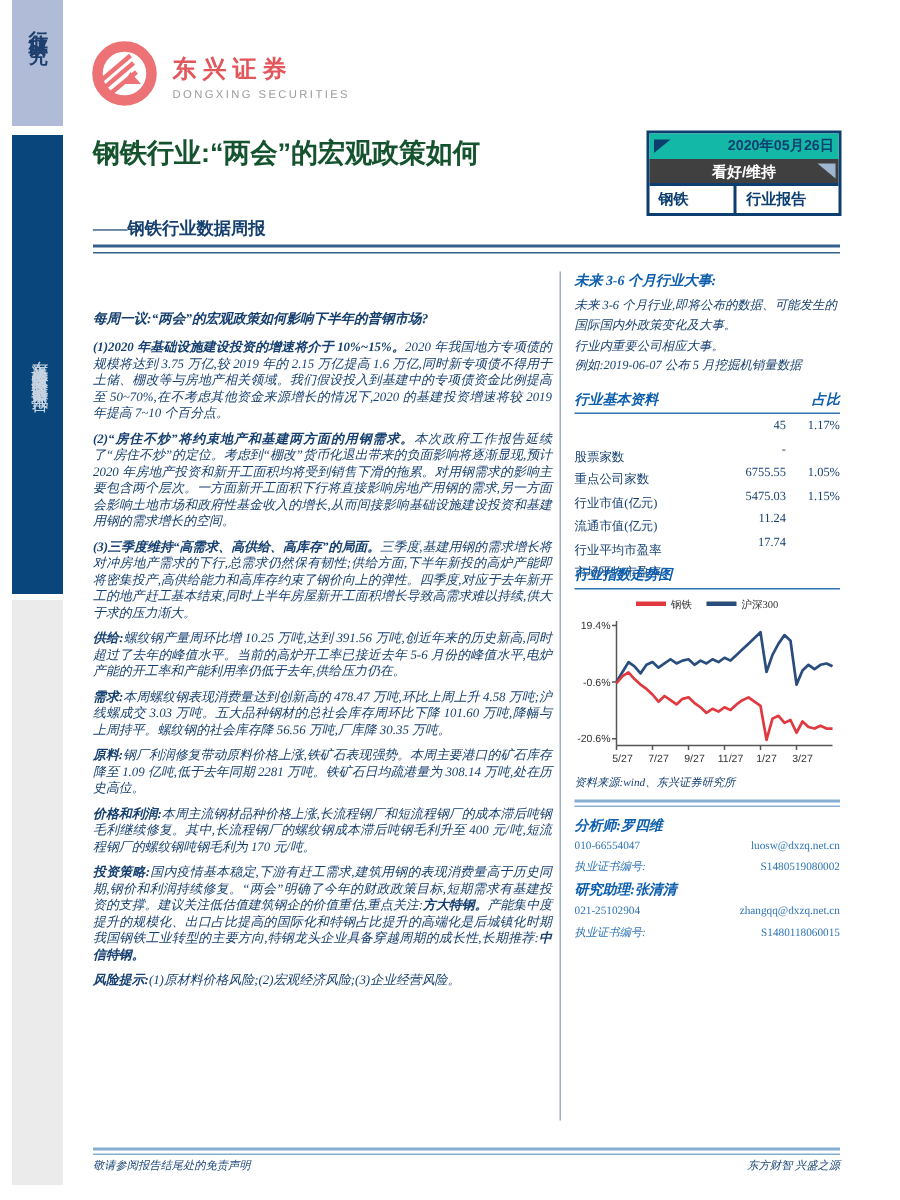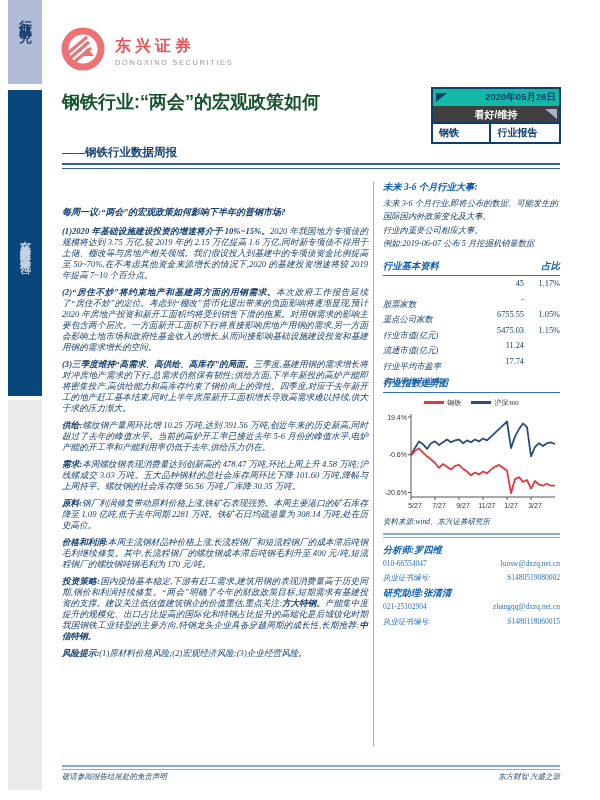--- a/index.html
+++ b/index.html
@@ -55,21 +55,21 @@
   .col-divider{position:absolute;left:373px;top:181px;width:1px;height:566px;background:#9db0c4;}
 
   
   .main-right{position:absolute;left:383px;top:181px;width:177px;color:#16406f;font-size:8.3px;}
   .rc-title{color:#0d5fae;font-weight:bold;font-size:9.3px;font-style:italic;margin-bottom:3px;}
   .rc-line{font-style:italic;line-height:1.62;}
   .basics{margin-top:9px;}
   .b-head{display:flex;justify-content:space-between;color:#0d5fae;font-weight:bold;font-size:9.3px;
     font-style:italic;border-bottom:1.5px solid #2e75b6;padding-bottom:2px;}
   .b-row{display:flex;align-items:center;height:15.5px;}
-  .b-label{flex:1;font-style:italic;margin-top:41px;}
+  .b-label{flex:1;margin-top:41px;}
   .b-val{width:52px;text-align:right;}
   .b-pct{width:36px;text-align:right;}
   .chartsec{margin-top:8px;}
   .legend{display:flex;justify-content:center;gap:10px;margin-top:5px;}
   .legend-item{display:flex;align-items:center;gap:3px;font-size:7px;color:#333;}
   .legend-swatch{width:20px;height:3px;}
   .chart-source{font-style:italic;font-size:7.5px;margin-top:3px;color:#16406f;}
   .an-divider{margin-top:6px;height:2px;border-top:2px solid #86aed2;border-bottom:1px solid #86aed2;}
   .analysts{margin-top:6px;}
   .an-name{color:#0d5fae;font-weight:bold;font-size:9.3px;font-style:italic;margin-top:2px;}

